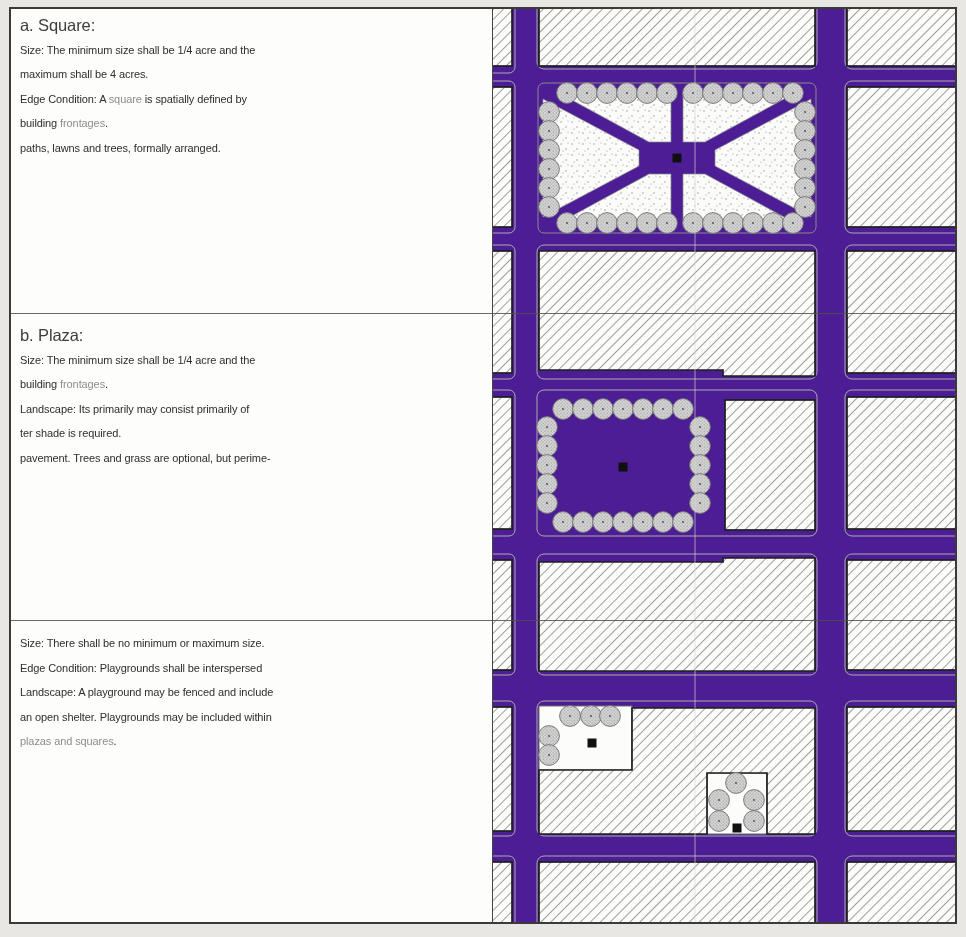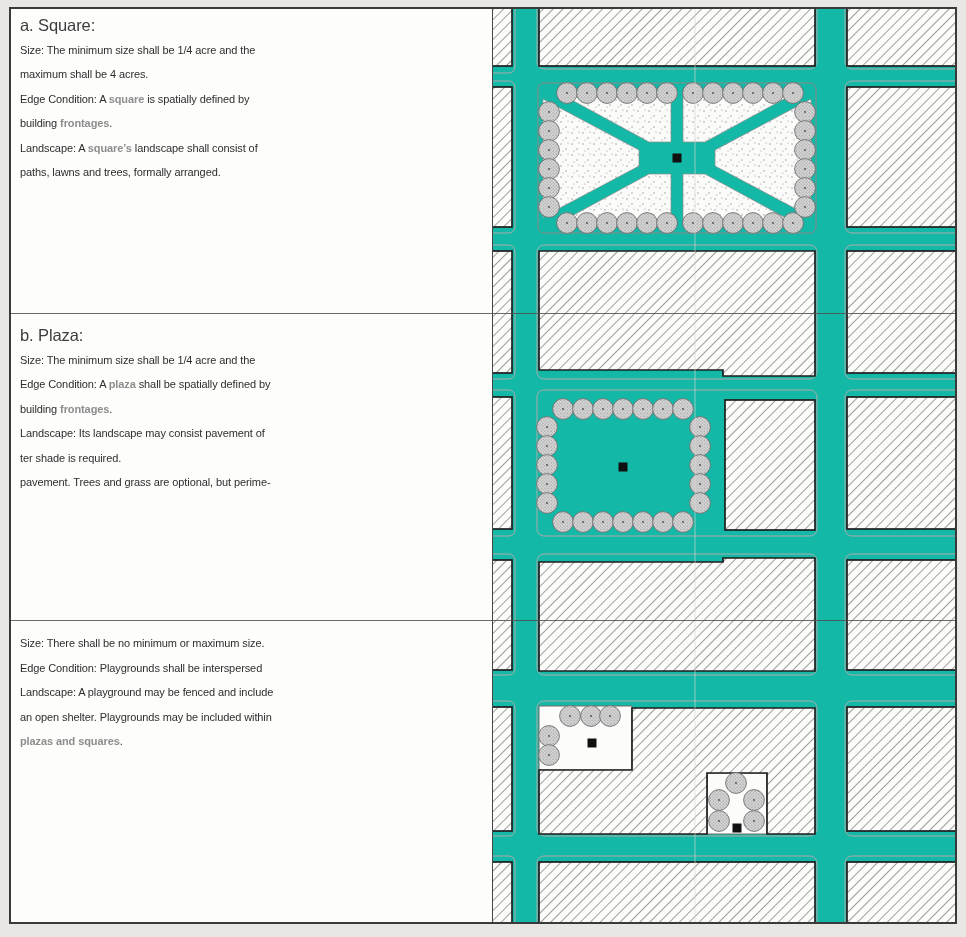--- a/index.html
+++ b/index.html
@@ -1,25 +1,25 @@
 <!DOCTYPE html>
 <html><head>
 <meta charset="utf-8">
 <style>
   html,body{margin:0;padding:0;}
   .page{position:relative;width:966px;height:937px;background:#e9e7e3;overflow:hidden;
         font-family:"Liberation Sans",sans-serif;}
-  .sheet{position:absolute;left:9px;top:7px;width:944px;height:913px;background:#14b8a6;
+  .sheet{position:absolute;left:9px;top:7px;width:944px;height:913px;background:#4c1d95;
          border:2px solid #3a3a3a;}
   .text-col{position:absolute;left:0;top:0;width:481px;height:100%;background:#fdfdfc;
             border-right:1.5px solid #454545;}
   .sec{position:absolute;left:0;right:0;padding:4px 8px 0 9px;}
   .sec .heading{font-size:16.5px;line-height:24.5px;color:#3d3d3d;letter-spacing:-0.1px;}
   .tline{font-size:11px;line-height:24.5px;color:#2e2e2e;letter-spacing:-0.1px;white-space:nowrap;}
-  .term{color:#8d8d8d;font-weight:bold;}
+  .term{color:#8d8d8d;}
   .map-wrap{position:absolute;left:482px;top:0;width:462px;height:913px;overflow:hidden;}
   .divider{position:absolute;left:0;width:100%;height:1px;background:#4f4f4f;opacity:.85;z-index:6;}
   svg{display:block;}
   .curb{fill:none;stroke:#acacac;stroke-width:1;}
   .bld{fill:url(#hatch);stroke:#1e1e1e;stroke-width:1.7;}
   .lawn{fill:url(#stipple);stroke:#8a8a8a;stroke-width:0.7;}
   .parkedge{fill:none;stroke:#8a8a8a;stroke-width:1;}
   .pocket{fill:#fcfcfa;stroke:#6f6f6f;stroke-width:1;}
   .treec{fill:url(#treedots);stroke:#6f6f6f;stroke-width:0.9;}
   .treedot{fill:#555;}
@@ -33,31 +33,29 @@
   <div class="sheet">
 
     <div class="text-col">
       <section class="sec" style="top:0;height:300px;">
         <div class="heading">a. Square:</div>
         <div>
             <div class="tline"><span>Size: The minimum size shall be 1/4 acre and the</span></div>
             <div class="tline"><span>maximum shall be 4 acres.</span></div>
             <div class="tline"><span>Edge Condition: A </span><span class="term">square</span><span> is spatially defined by</span></div>
             <div class="tline"><span>building </span><span class="term">frontages</span><span>.</span></div>
-            <div class="tline"><span>Landscape: A </span><span class="term">square’s</span><span> landscape shall consist of</span></div>
             <div class="tline"><span>paths, lawns and trees, formally arranged.</span></div>
           </div>
       </section>
       <section class="sec" style="top:305px;height:302px;padding-top:9px;">
         <div class="heading">b. Plaza:</div>
         <div>
             <div class="tline"><span>Size: The minimum size shall be 1/4 acre and the</span></div>
-            <div class="tline"><span>Edge Condition: A </span><span class="term">plaza</span><span> shall be spatially defined by</span></div>
             <div class="tline"><span>building </span><span class="term">frontages</span><span>.</span></div>
-            <div class="tline"><span>Landscape: Its landscape may consist pavement of</span></div>
+            <div class="tline"><span>Landscape: Its primarily may consist primarily of</span></div>
             <div class="tline"><span>ter shade is required.</span></div>
             <div class="tline"><span>pavement. Trees and grass are optional, but perime-</span></div>
           </div>
       </section>
       <section class="sec" style="top:612px;bottom:0;padding-top:10px;">
         <div>
             <div class="tline"><span>Size: There shall be no minimum or maximum size.</span></div>
             <div class="tline"><span>Edge Condition: Playgrounds shall be interspersed</span></div>
             <div class="tline"><span>Landscape: A playground may be fenced and include</span></div>
             <div class="tline"><span>an open shelter. Playgrounds may be included within</span></div>

